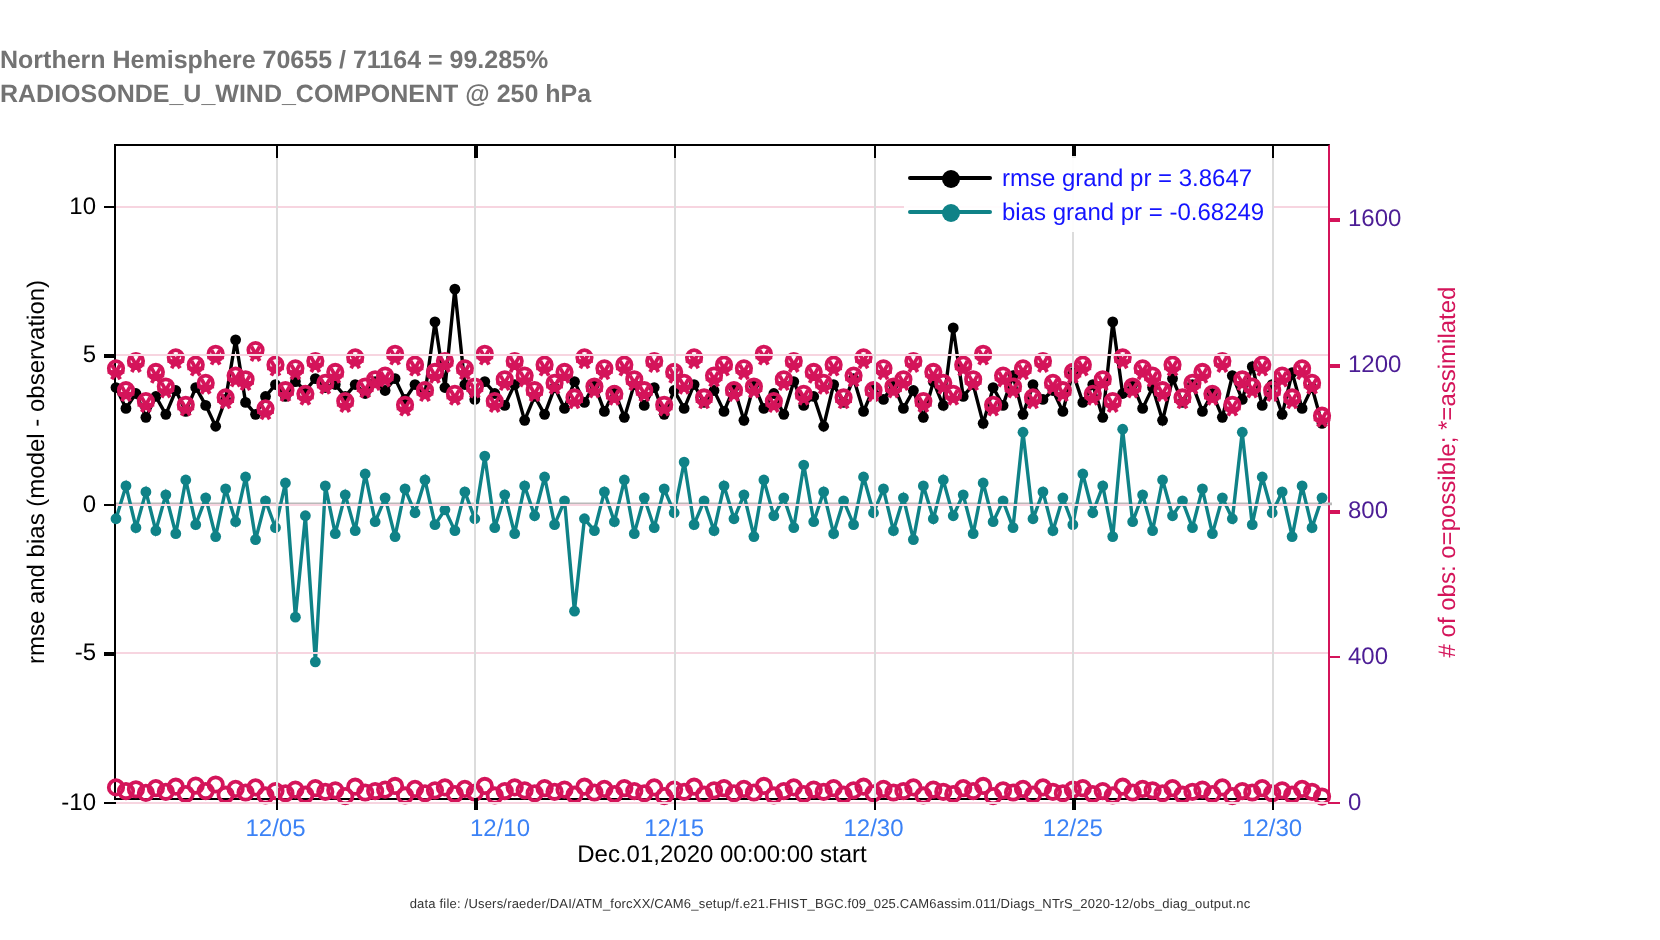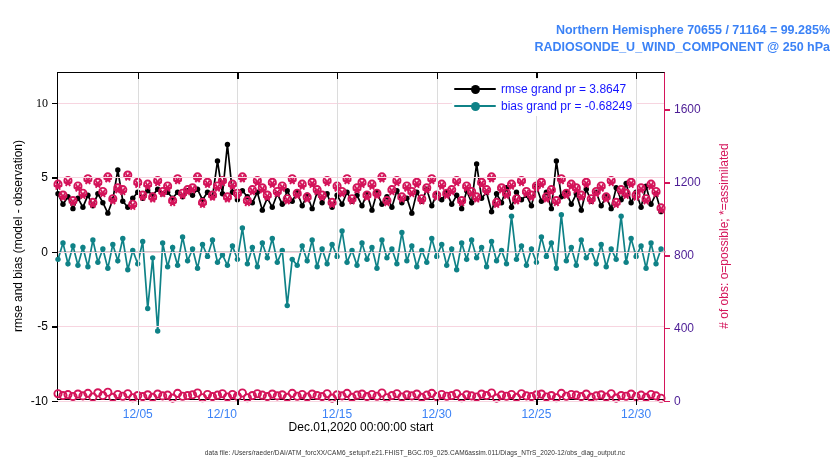--- a/index.html
+++ b/index.html
@@ -4,22 +4,22 @@
 <style>
   html,body{margin:0;padding:0;}
   body{
     width:830px;height:470px;background:#ffffff;
     font-family:"Liberation Sans",sans-serif;
     overflow:hidden;position:relative;
   }
   #root{position:absolute;left:0;top:0;width:830px;height:470px;}
 
   .title-block{
-    position:absolute;left:0;top:22px;width:830px;text-align:right;
-    color:#3b82f6;font-weight:bold;font-size:12.5px;line-height:17px;
+    position:absolute;left:0;top:22px;width:830px;text-align:left;
+    color:#737373;font-weight:bold;font-size:12.5px;line-height:17px;
   }
   .title-line{display:block;}
 
   .plot-frame{
     position:absolute;left:57px;top:72px;width:608px;height:328px;
     border:1.3px solid #000;box-sizing:border-box;background:#fff;
   }
   .plot-frame.right-edge-pink{border-right:1.3px solid #d4145a;}
 
   .grid-h{position:absolute;left:0;width:100%;height:1px;background:#f7d5e0;}
@@ -1229,39 +1229,39 @@
       <div class="tick-l" style="top: 253.455px;"></div>
       <div class="ylab-l" style="top: 253.455px;">-5</div>
       <div class="grid-h" style="top: 178.909px;"></div>
       <div class="tick-l" style="top: 178.909px;"></div>
       <div class="ylab-l" style="top: 178.909px;">0</div>
       <div class="grid-h" style="top: 104.364px;"></div>
       <div class="tick-l" style="top: 104.364px;"></div>
       <div class="ylab-l" style="top: 104.364px;">5</div>
       <div class="grid-h" style="top: 29.8182px;"></div>
       <div class="tick-l" style="top: 29.8182px;"></div>
-      <div class="ylab-l" style="top: 29.8182px; font-family: Liberation Serif, serif;">10</div>
+      <div class="ylab-l" style="top: 29.8182px;">10</div>
       <div class="tick-r" style="top: 328px;"></div>
       <div class="ylab-r" style="top: 328px;">0</div>
       <div class="tick-r" style="top: 255.111px;"></div>
       <div class="ylab-r" style="top: 255.111px;">400</div>
       <div class="tick-r" style="top: 182.222px;"></div>
       <div class="ylab-r" style="top: 182.222px;">800</div>
       <div class="tick-r" style="top: 109.333px;"></div>
       <div class="ylab-r" style="top: 109.333px;">1200</div>
       <div class="tick-r" style="top: 36.4444px;"></div>
       <div class="ylab-r" style="top: 36.4444px;">1600</div>
       <div class="grid-v" style="left: 79.7377px;"></div>
       <div class="tick-b" style="left: 79.7377px;"></div>
       <div class="tick-t" style="left: 79.7377px;"></div>
       <div class="xlab" style="left: 79.7377px;">12/05</div>
       <div class="grid-v" style="left: 179.41px;"></div>
       <div class="tick-b" style="left: 179.41px;"></div>
       <div class="tick-t" style="left: 179.41px;"></div>
-      <div class="xlab" style="left: 164px;">12/10</div>
+      <div class="xlab" style="left: 192px;">12/10</div>
       <div class="grid-v" style="left: 279.082px;"></div>
       <div class="tick-b" style="left: 279.082px;"></div>
       <div class="tick-t" style="left: 279.082px;"></div>
       <div class="xlab" style="left: 279.082px;">12/15</div>
       <div class="grid-v" style="left: 378.754px;"></div>
       <div class="tick-b" style="left: 378.754px;"></div>
       <div class="tick-t" style="left: 378.754px;"></div>
       <div class="xlab" style="left: 378.754px;">12/30</div>
       <div class="grid-v" style="left: 478.426px;"></div>
       <div class="tick-b" style="left: 478.426px;"></div>

